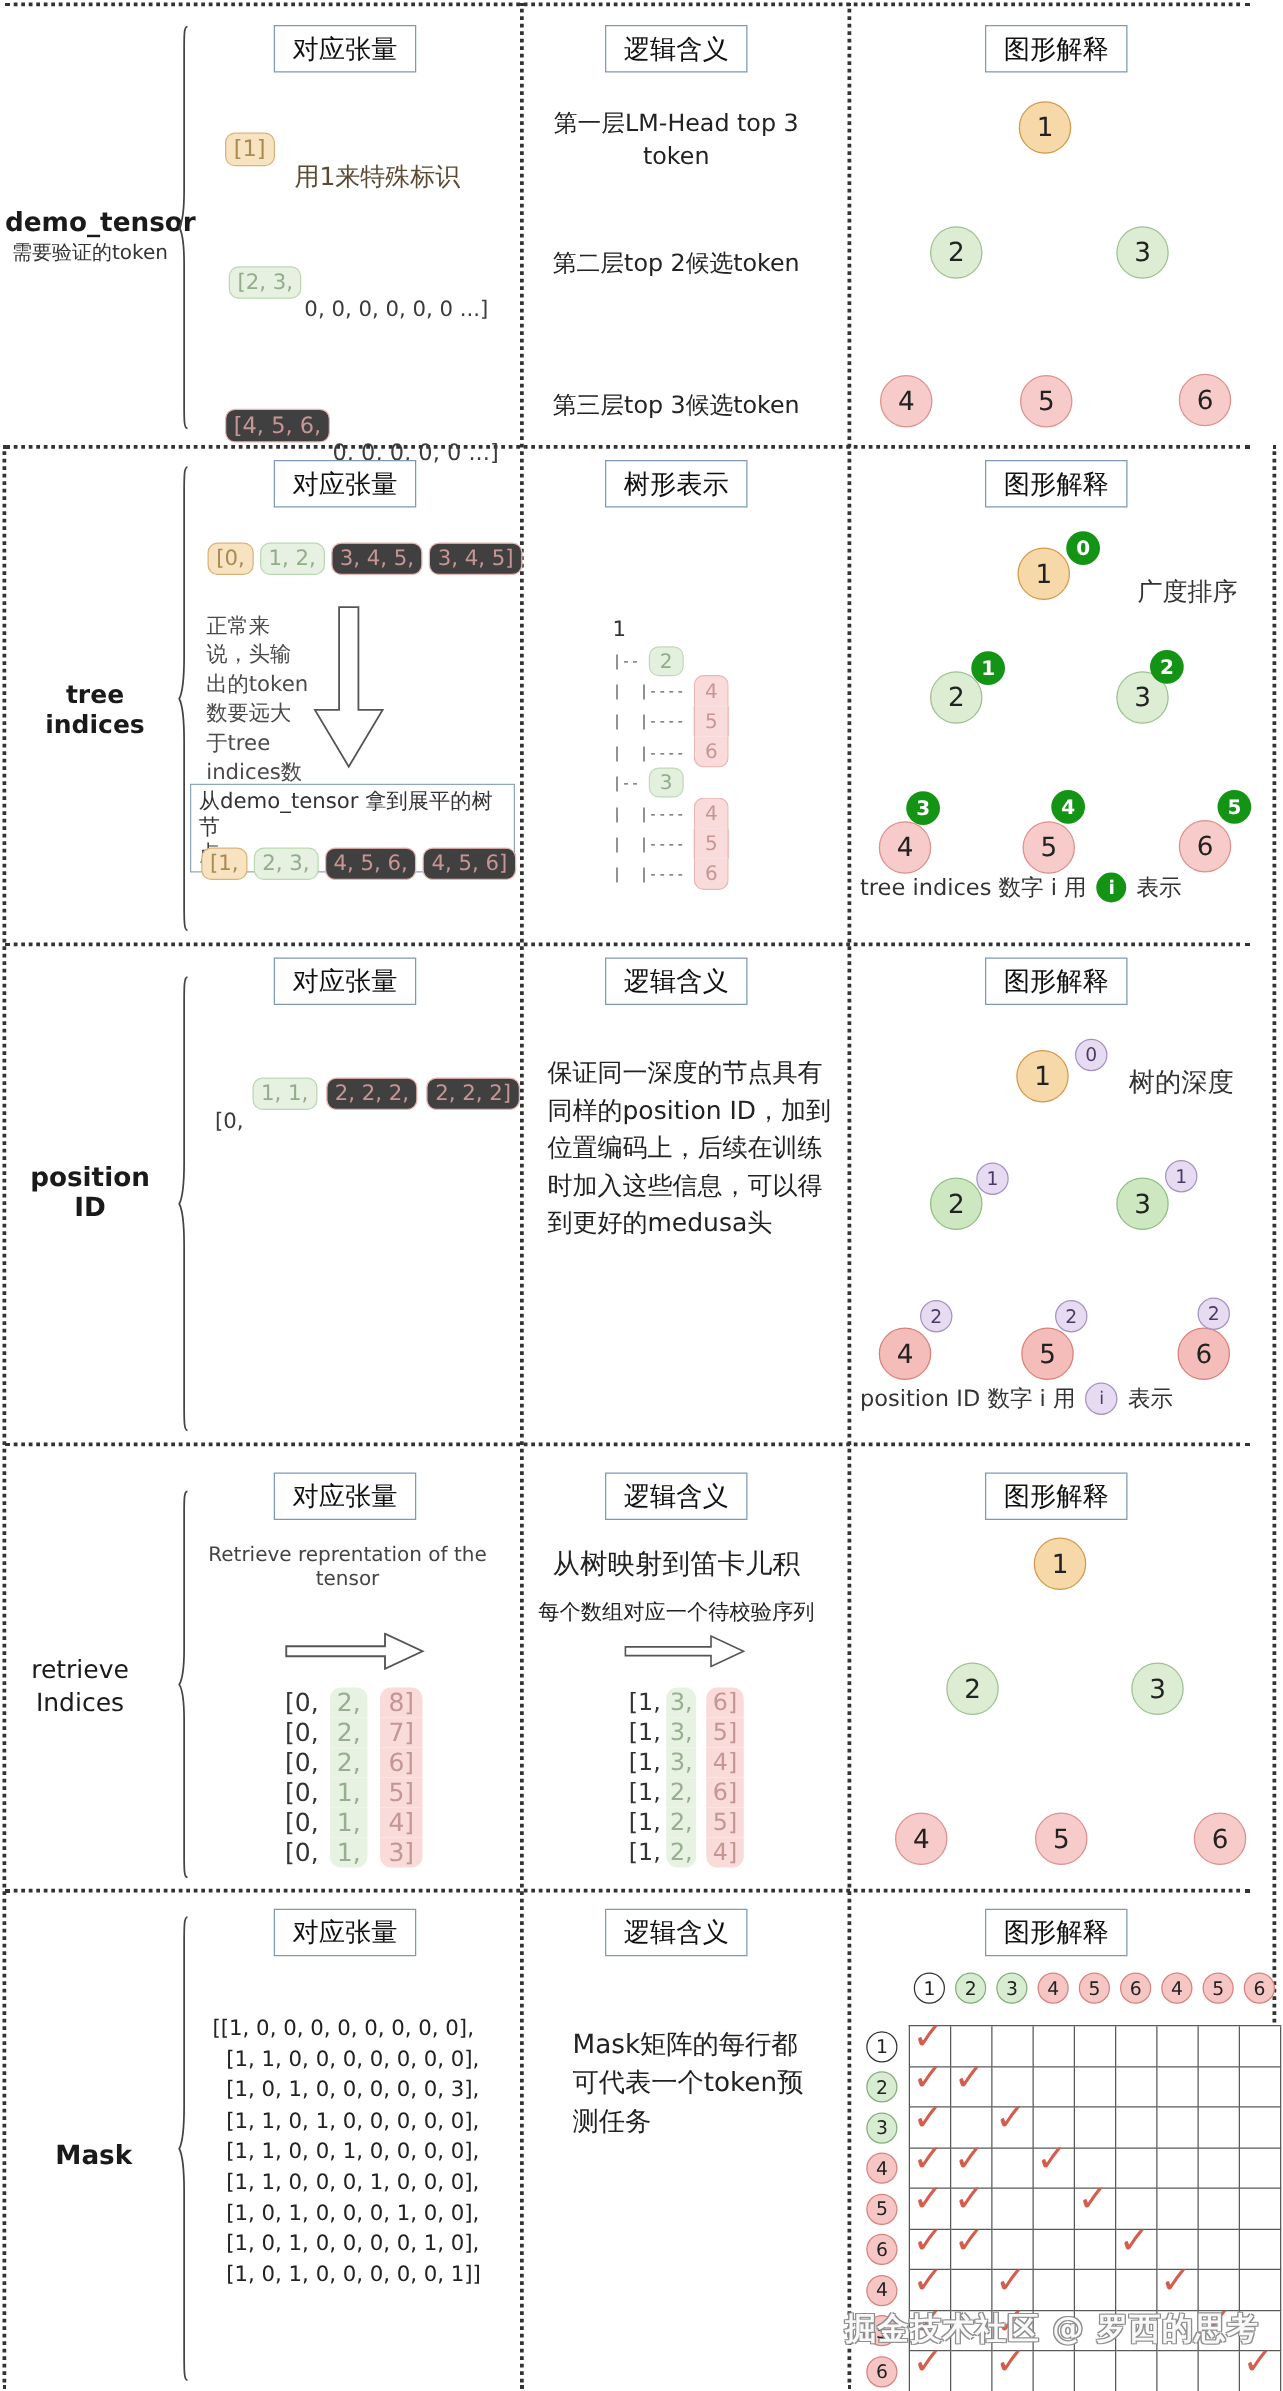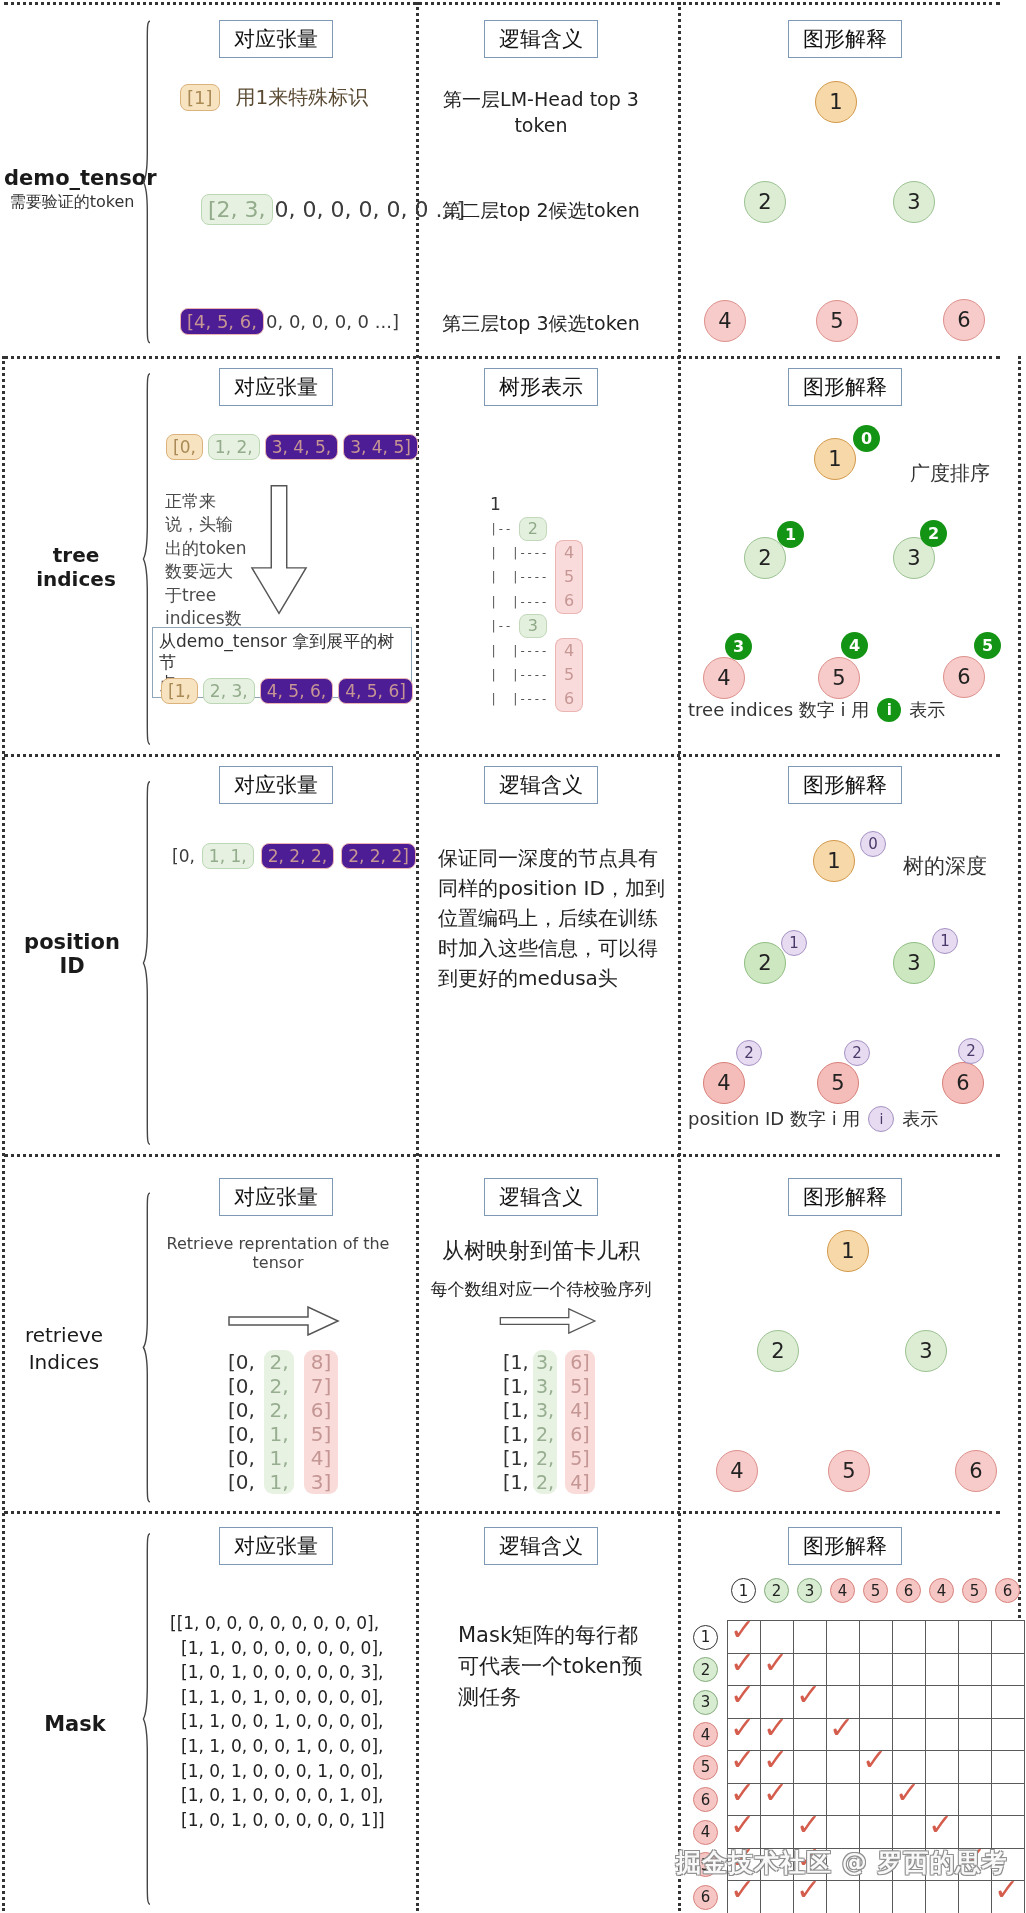--- a/index.html
+++ b/index.html
@@ -22,22 +22,22 @@
 
   .brace{position:absolute;}
   .brace svg{display:block;width:100%;height:100%;}
   .brace path{fill:none;stroke:#444;stroke-width:1.4;vector-effect:non-scaling-stroke;}
 
   
   .trow{position:absolute;display:flex;align-items:center;}
   .seg{display:inline-block;padding:2px 6px;border-radius:8px;border:1px solid;white-space:nowrap;}
   .seg-o{background:#F8E3C1;border-color:#DCB27C;color:#A98A55;}
   .seg-g{background:#E6F1E1;border-color:#BCD7B3;color:#93AC8B;}
-  .seg-p{background:#4c1d95;border-color:#EBB5B3;color:#C79694;}
-  .plain{color:#3b3b3b;white-space:nowrap;}
+  .seg-p{background:#404040;border-color:#EBB5B3;color:#C79694;}
+  .plain{color:#3b3b3b;white-space:nowrap;margin-top:44px;}
   .gap5>*{margin-right:5px;} .gap7>*{margin-right:7px;}
 
   .notetext{position:absolute;white-space:pre-line;}
   .ctext{position:absolute;transform:translateX(-50%);text-align:center;white-space:pre-line;}
   .boxnote{position:absolute;border:1px solid #8FA6B8;background:#fff;padding:3px 6px;
            font-size:17px;line-height:21px;color:#333;white-space:pre-line;}
 
   
   .treeblock{position:absolute;}
   .tree-line{height:24.4px;font-family:"DejaVu Sans Mono","Liberation Mono",monospace;
@@ -129,21 +129,21 @@
   </div>
 
   <div class="hdr" style="left:276px;top:20px">对应张量</div>
   <div class="hdr" style="left:541px;top:20px">逻辑含义</div>
   <div class="hdr" style="left:845px;top:20px">图形解释</div>
 
   <div class="trow" style="left:180px;top:84px;font-size:18px">
     <span class="seg seg-o">[1]</span>
     <span class="plain" style="margin-left:16px;font-size:20px;color:#5a4a33">用1来特殊标识</span>
   </div>
-  <div class="trow" style="left:201px;top:194px;font-size:22px">
+  <div class="trow" style="left:183px;top:194px;font-size:17px">
     <span class="seg seg-g">[2, 3,</span>
     <span class="plain" style="margin-left:2px">0, 0, 0, 0, 0, 0 ...]</span>
   </div>
   <div class="trow" style="left:180px;top:308px;font-size:18px">
     <span class="seg seg-p">[4, 5, 6,</span>
     <span class="plain" style="margin-left:2px">0, 0, 0, 0, 0 ...]</span>
   </div>
 
   <div class="ctext" style="left:541px;top:86px;width:260px;font-size:19px;line-height:26px">第一层LM-Head top 3
 token</div>

